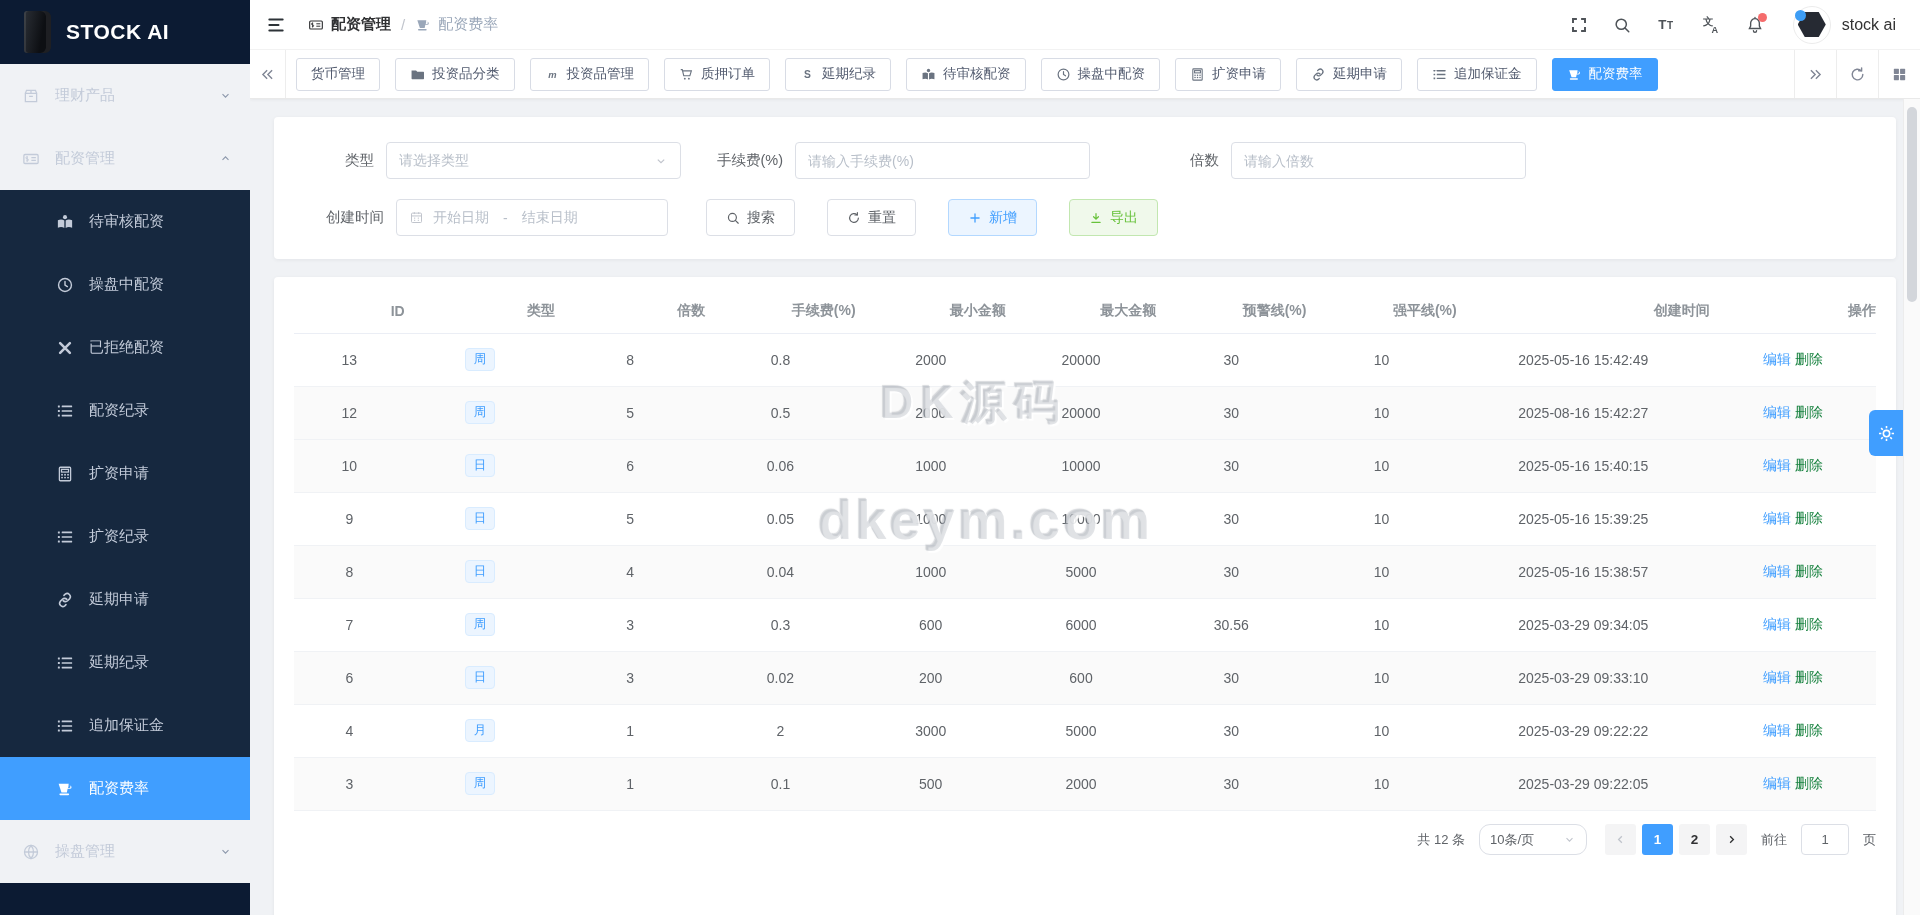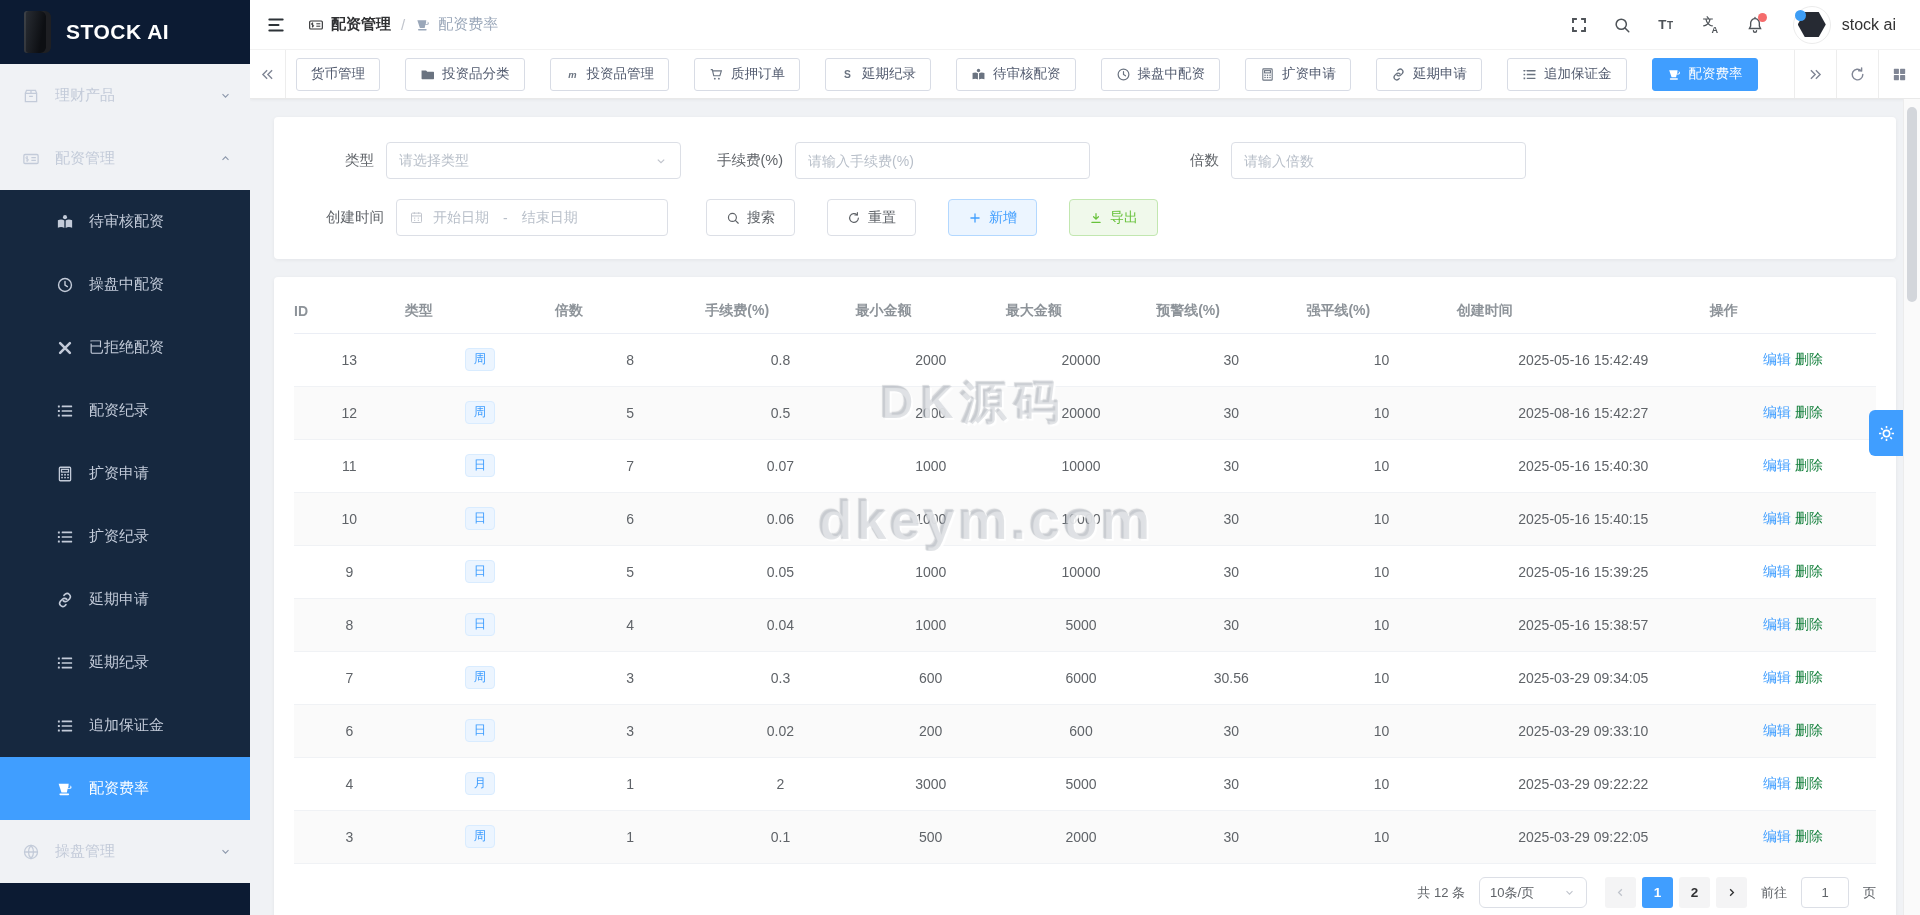--- a/index.html
+++ b/index.html
@@ -42,21 +42,21 @@
 .avatar{position:relative;width:38px;height:38px;border-radius:50%;border:1px solid #ececec;background:#fff;display:inline-block;margin-left:4px}
 .avatar .hex{position:absolute;inset:4px;background:#262a33;clip-path:polygon(25% 5%,75% 5%,100% 50%,75% 95%,25% 95%,0 50%)}
 .avatar-dot{position:absolute;left:1px;top:3px;width:11px;height:11px;border-radius:50%;background:#3d9df5}
 .username{font-size:16px;color:#333;margin-left:-14px}
 
 
 .tabbar{height:49px;background:#fff;display:flex;align-items:center;border-bottom:1px solid #e9e9e9;box-shadow:0 1px 3px rgba(0,0,0,.05);position:relative;z-index:2}
 .tab-ctrl{width:42px;height:100%;display:flex;align-items:center;justify-content:center;color:#808695;border-left:1px solid #ededed;cursor:pointer}
 .tab-ctrl svg{width:17px;height:17px}
 .tab-ctrl.left{border-left:none;border-right:1px solid #ededed;width:36px}
-.tabs{display:flex;gap:25px;padding:0 10px;flex:1;overflow:hidden}
+.tabs{display:flex;gap:15px;padding:0 10px;flex:1;overflow:hidden}
 .tab{height:33px;display:flex;align-items:center;gap:7px;padding:0 14px;border:1px solid #d8dce5;border-radius:3px;
  font-size:13.5px;color:#515a6e;background:#fff;cursor:pointer;white-space:nowrap}
 .tab .t-ic{width:15px;height:15px;color:#6a7380}
 .tab.active{background:#409eff;border-color:#409eff;color:#fff}
 .tab.active .t-ic{color:#fff}
 
 
 .content{position:relative;height:824px;padding:18px 24px 0;overflow:hidden}
 .card{background:#fff;border-radius:4px;box-shadow:0 1px 4px rgba(0,21,41,.06)}
 .filter-card{height:142px;padding:25px 0 0 40px}
@@ -74,31 +74,31 @@
 .cal{color:#c0c4cc;margin-right:9px}
 .dash{margin:0 14px}
 .btn{height:37px;display:inline-flex;align-items:center;gap:7px;padding:0 19px;border-radius:4px;font-size:14px;cursor:pointer;
  border:1px solid #dcdfe6;background:#fff;color:#5f6368;font-family:inherit}
 .btn.blue{background:#ecf5ff;border-color:#b3d8ff;color:#409eff}
 .btn.green{background:#f0f9eb;border-color:#c2e7b0;color:#67c23a}
 
 
 .table-card{margin-top:18px;padding:12px 20px 0;min-height:660px}
 .dtable{width:100%;border-collapse:collapse;table-layout:fixed}
-.dtable th{height:44px;font-size:14px;color:#8d9399;font-weight:700;text-align:left;border-bottom:1px solid #ebeef5}
+.dtable th{height:44px;font-size:14px;color:#8d9399;font-weight:700;text-align:right;border-bottom:1px solid #ebeef5}
 .dtable td{height:53px;font-size:14px;color:#5f6368;text-align:center;border-bottom:1px solid #f0f2f5;white-space:nowrap}
 tr.striped{background:#fafafa}
 .badge{display:inline-block;padding:3px 8px;font-size:12.5px;line-height:1.2;color:#409eff;background:#ecf5ff;border:1px solid #d9ecff;border-radius:4px}
 .ops a{cursor:pointer;text-decoration:none}
 .op-edit{color:#409eff;margin-right:4px}
 .op-del{color:#15803d}
 
 
 .pagination{display:flex;align-items:center;justify-content:flex-end;gap:14px;height:58px;font-size:13px;color:#5f6368}
-.pg-size{width:108px;height:31px;border:1px solid #dcdfe6;border-radius:6px;display:flex;align-items:center;justify-content:space-between;padding:0 10px;cursor:pointer}
+.pg-size{width:108px;height:31px;border:1px solid #dcdfe6;border-radius:11px;display:flex;align-items:center;justify-content:space-between;padding:0 10px;cursor:pointer}
 .pager{display:flex;gap:6px;margin-left:4px}
 .pg{width:31px;height:31px;border:none;border-radius:3px;background:#f4f4f5;color:#303133;font-size:13.5px;font-weight:600;
  display:flex;align-items:center;justify-content:center;cursor:pointer;font-family:inherit}
 .pg svg{width:13px;height:13px}
 .pg.prev{color:#c0c4cc}
 .pg.active{background:#409eff;color:#fff}
 .pg-input{width:48px;height:31px;border:1px solid #dcdfe6;border-radius:4px;text-align:center;font-size:13px;color:#5f6368;font-family:inherit}
 
 
 .watermark{position:absolute;font-weight:700;color:rgba(178,183,192,.38);pointer-events:none;z-index:5;white-space:nowrap;
@@ -594,34 +594,20 @@
     <td>0.5</td>
     <td>2000</td>
     <td>20000</td>
     <td>30</td>
     <td>10</td>
     <td>2025-08-16 15:42:27</td>
     <td class="ops">
       <a class="op-edit">编辑</a><a class="op-del">删除</a>
     </td>
   </tr>
-  <tr class="">
-    <td>11</td>
-    <td><span class="badge">日</span></td>
-    <td>7</td>
-    <td>0.07</td>
-    <td>1000</td>
-    <td>10000</td>
-    <td>30</td>
-    <td>10</td>
-    <td>2025-05-16 15:40:30</td>
-    <td class="ops">
-      <a class="op-edit">编辑</a><a class="op-del">删除</a>
-    </td>
-  </tr>
   <tr class="striped">
     <td>10</td>
     <td><span class="badge">日</span></td>
     <td>6</td>
     <td>0.06</td>
     <td>1000</td>
     <td>10000</td>
     <td>30</td>
     <td>10</td>
     <td>2025-05-16 15:40:15</td>

